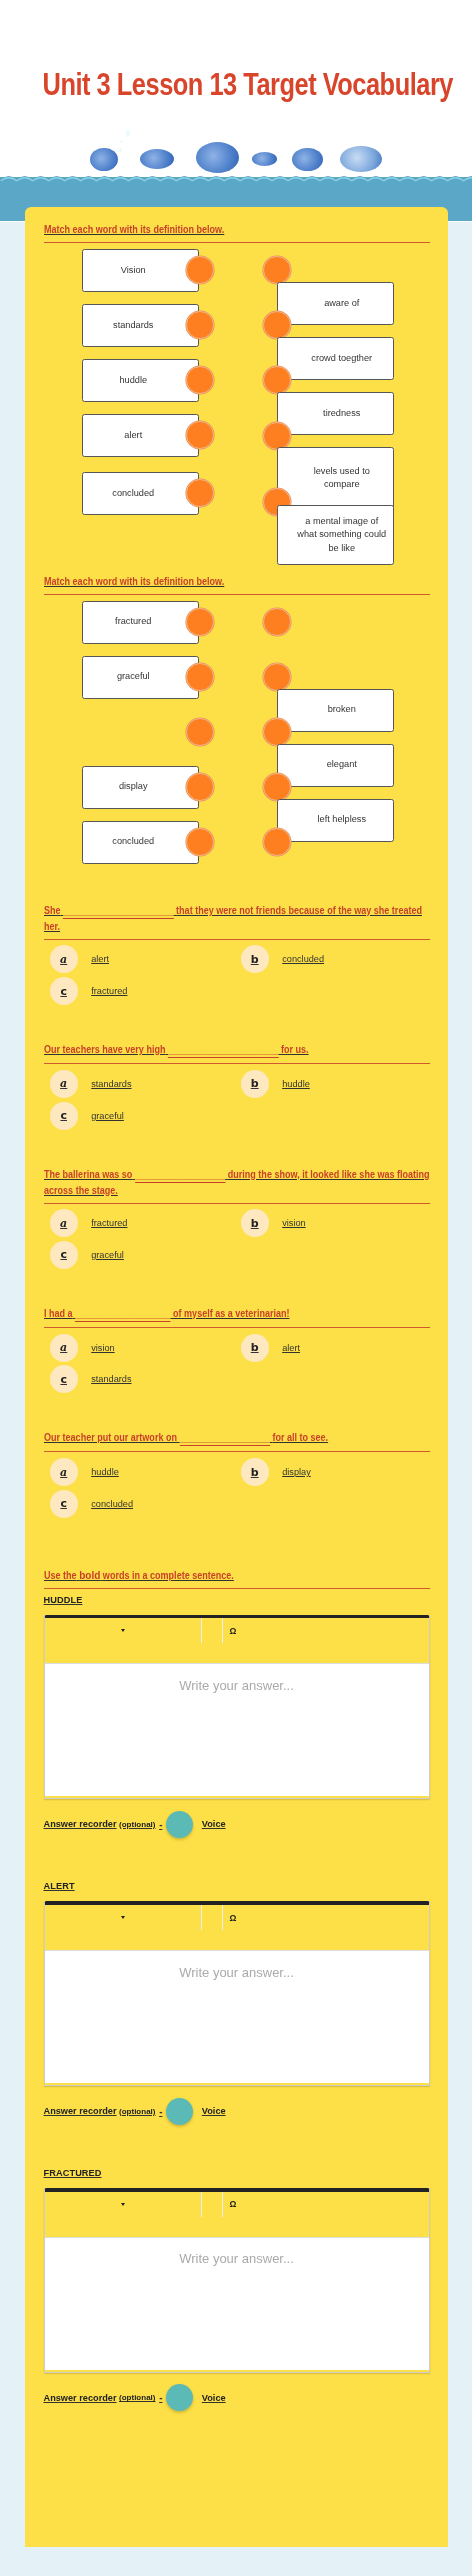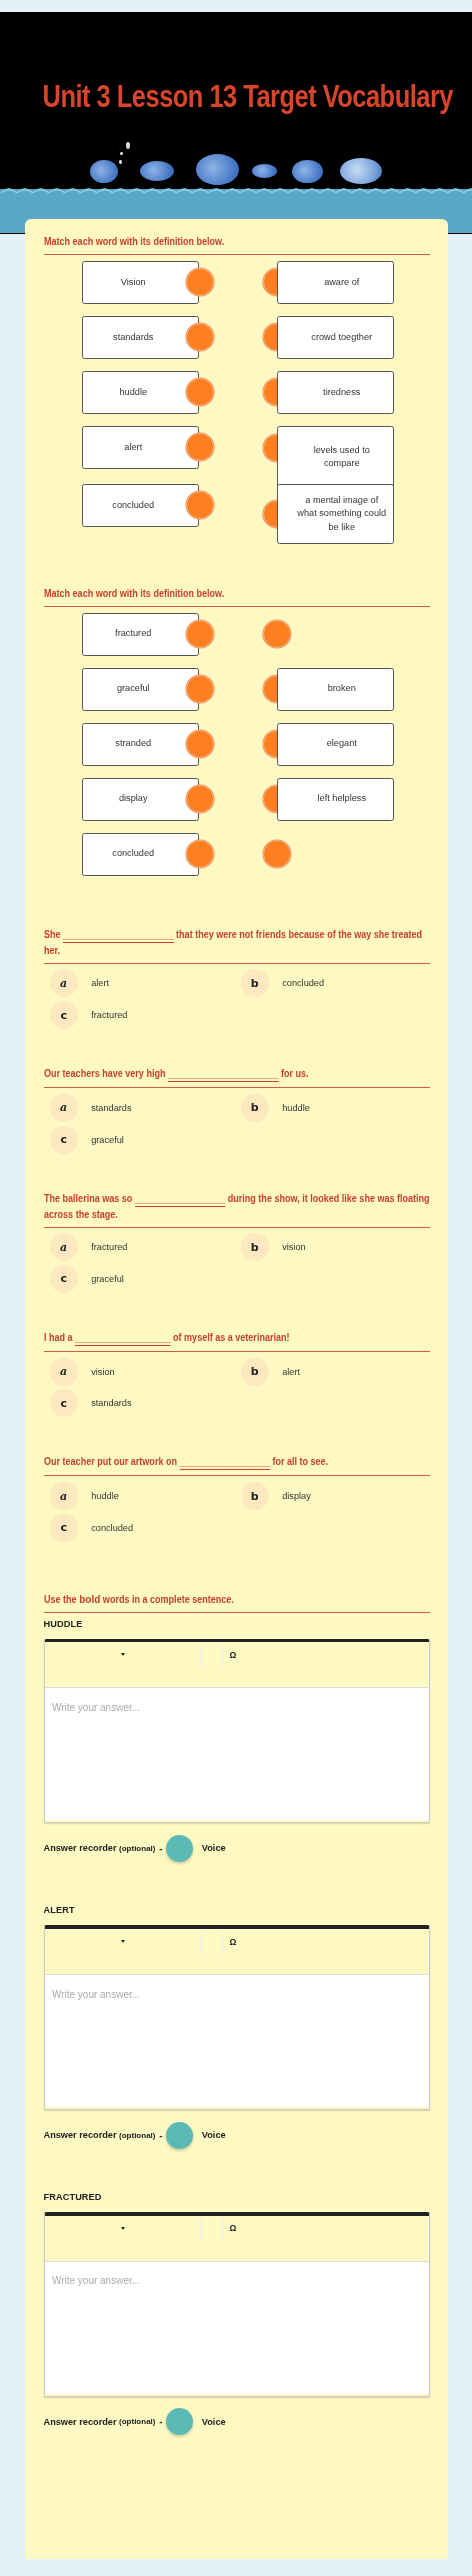--- a/index.html
+++ b/index.html
@@ -5,23 +5,22 @@
   * { box-sizing: border-box; margin: 0; padding: 0; }
   body {
     width: 473px;
     background: #e4f2f8;
     font-family: "Liberation Sans", sans-serif;
     color: #333;
   }
   .header {
     position: relative;
     height: 222px;
-    background: #000000;
+    background: #ffffff;
     overflow: hidden;
-    margin-top: 12px;
   }
   .header .title {
     position: absolute;
     top: 67px;
     left: 0;
     width: 473px;
     text-align: center;
     font-family: "Liberation Sans", sans-serif;
     font-weight: bold;
     font-size: 31px;
@@ -49,24 +48,25 @@
     left: 0;
     top: 177px;
     width: 473px;
     height: 44px;
     background: #5ba7c8;
   }
   .waves svg { position: absolute; top: -6.2px; left: 0; }
   .card {
     position: relative;
     margin: -15px 25px 0 25px;
-    background: #fef9c3;
+    background: #fde047;
     border-radius: 6.2px 6.2px 0 0;
     padding: 15px 18.5px 37px 18.5px;
     min-height: 2340px;
+    text-decoration: underline;
   }
   .sec-title {
     font-family: "Liberation Sans", sans-serif;
     font-weight: bold;
     color: #c8412b;
     font-size: 10.5px;
     transform: scaleX(0.86);
     transform-origin: left;
     white-space: nowrap;
     line-height: 15px;
@@ -88,21 +88,21 @@
     justify-content: center;
     text-align: center;
     font-size: 9.2px;
     line-height: 13.5px;
     color: #333;
     background: #fff;
     padding: 0 5px;
   }
   .mrow.tall .mbox.right { height: 60px; }
   .mbox.left { left: 38px; padding-right: 18.5px; }
-  .mbox.right { left: 233px; padding-left: 18.5px; }
+  .mbox.right { left: 233px; padding-left: 18.5px; margin-top: 33px; }
   .dot {
     position: absolute;
     width: 28px;
     height: 28px;
     border-radius: 50%;
     background: #fd7f1f;
     border: 1.2px solid #f3b58a;
     box-shadow: 0 0 0 0.6px #e8935a;
   }
   .mcq { margin-top: 37px; }
@@ -121,21 +121,21 @@
   .wlabel { font-weight: bold; font-size: 9.2px; color: #222; margin-top: 3.7px; margin-bottom: 10px; letter-spacing: 0.1px; }
   .editor { border: 0.6px solid #ccc; border-top: none; box-shadow: 0 0.6px 1.2px rgba(0,0,0,.15); }
   .editor .topbar { height: 3.7px; background: #222; border-radius: 1.2px 1.2px 0 0; }
   .toolbar { height: 46px; position: relative; border-bottom: 1.2px solid #ddd; }
   .toolbar .fmt { position: absolute; left: 0; top: 0; width: 157px; height: 25px; display: flex; align-items: center; justify-content: center; border-right: 0.6px solid #eee; cursor: pointer; }
   .toolbar .mid { position: absolute; left: 157px; top: 0; width: 21.6px; height: 25px; border-right: 0.6px solid #eee; }
   .toolbar .omega { position: absolute; left: 185px; top: 0; height: 25px; display: flex; align-items: center; font-size: 8.6px; font-weight: bold; color: #222; cursor: pointer; }
   .caret { width: 0; height: 0; border-left: 2.5px solid transparent; border-right: 2.5px solid transparent; border-top: 3.1px solid #222; }
   .answer {
     width: 100%; height: 132px; border: none; resize: none; padding: 13.5px 7.4px;
-    font-family: "Liberation Sans", sans-serif; font-size: 10px; color: #333; outline: none;
+    font-family: "Liberation Sans", sans-serif; font-size: 13px; color: #333; outline: none; text-align: center;
   }
   .answer::placeholder { color: #aaa; }
   .recorder { display: flex; align-items: center; margin-top: 11px; height: 28px; }
   .recorder .rl { font-weight: bold; font-size: 9.2px; color: #222; }
   .recorder .opt-s { font-size: 8px; font-weight: bold; color: #222; margin-left: 2.5px; }
   .recorder .dash { font-weight: bold; margin: 0 3.7px; }
   .recorder .voice-btn { width: 27px; height: 27px; border-radius: 50%; background: #5bbab5; box-shadow: 0 1.8px 3.1px rgba(0,0,0,.2); cursor: pointer; }
   .recorder .voice { font-weight: bold; font-size: 9.2px; color: #222; margin-left: 8.6px; }
   .wblock { margin-bottom: 43px; }
   .blank { display: inline-block; border-bottom: 1.2px solid #c8412b; }
@@ -212,40 +212,39 @@
         <div class="dot" style="left:142px;top:7.4px;"></div>
         <div class="dot" style="left:219px;top:7.4px;"></div>
       </div>
       <div class="mrow">
         <div class="mbox left">graceful</div>
         <div class="dot" style="left:142px;top:7.4px;"></div>
         <div class="dot" style="left:219px;top:7.4px;"></div>
         <div class="mbox right">broken</div>
       </div>
       <div class="mrow">
-        <div class="mbox left">stranded</div>
         <div class="dot" style="left:142px;top:7.4px;"></div>
         <div class="dot" style="left:219px;top:7.4px;"></div>
         <div class="mbox right">elegant</div>
       </div>
       <div class="mrow">
         <div class="mbox left">display</div>
         <div class="dot" style="left:142px;top:7.4px;"></div>
         <div class="dot" style="left:219px;top:7.4px;"></div>
         <div class="mbox right">left helpless</div>
       </div>
       <div class="mrow">
         <div class="mbox left">concluded</div>
         <div class="dot" style="left:142px;top:7.4px;"></div>
         <div class="dot" style="left:219px;top:7.4px;"></div>
       </div>
     </div>
   </div>
 
-  <div class="mcq" style="margin-top:39px;">
+  <div class="mcq" style="margin-top:27px;">
     <div class="sec-title wrap">
       <span>She</span> <span class="blank">______________________</span> <span>that they were not friends because of the way she treated her.</span>
     </div>
     <div class="rule"></div>
     <div class="options">
       <div class="opt">
           <span class="letter">a</span>
           <span class="otext">alert</span>
         </div>
       <div class="opt">

